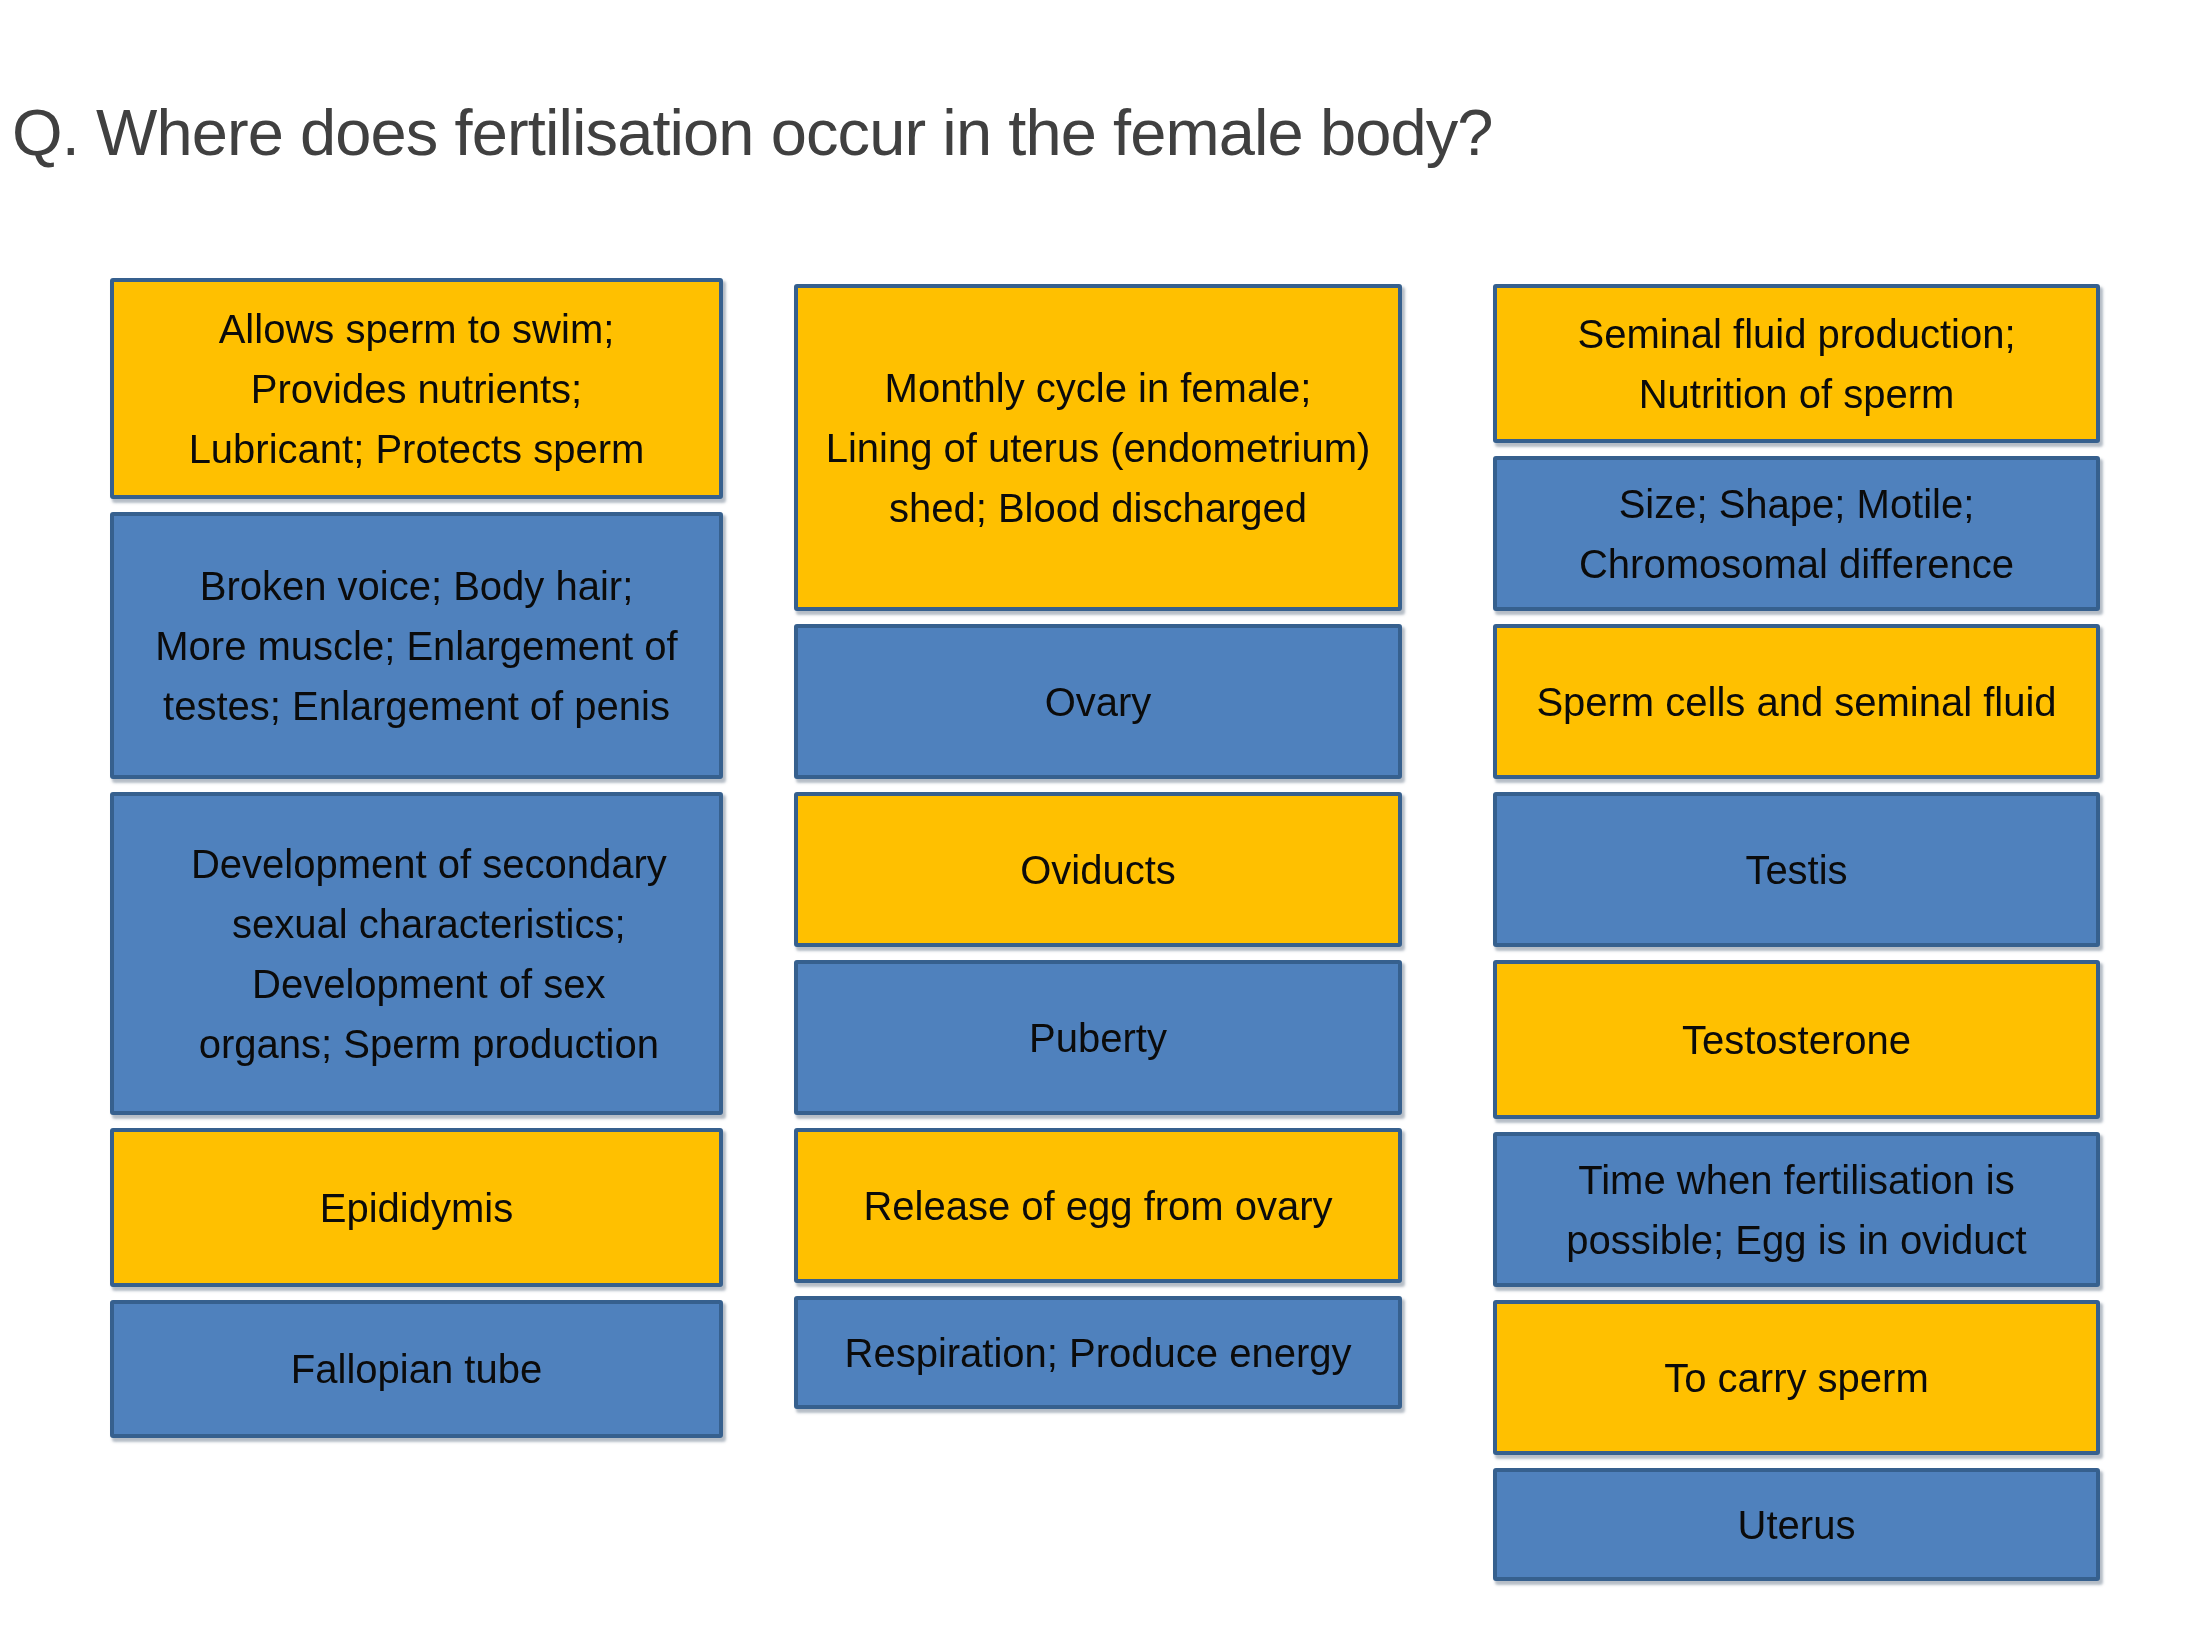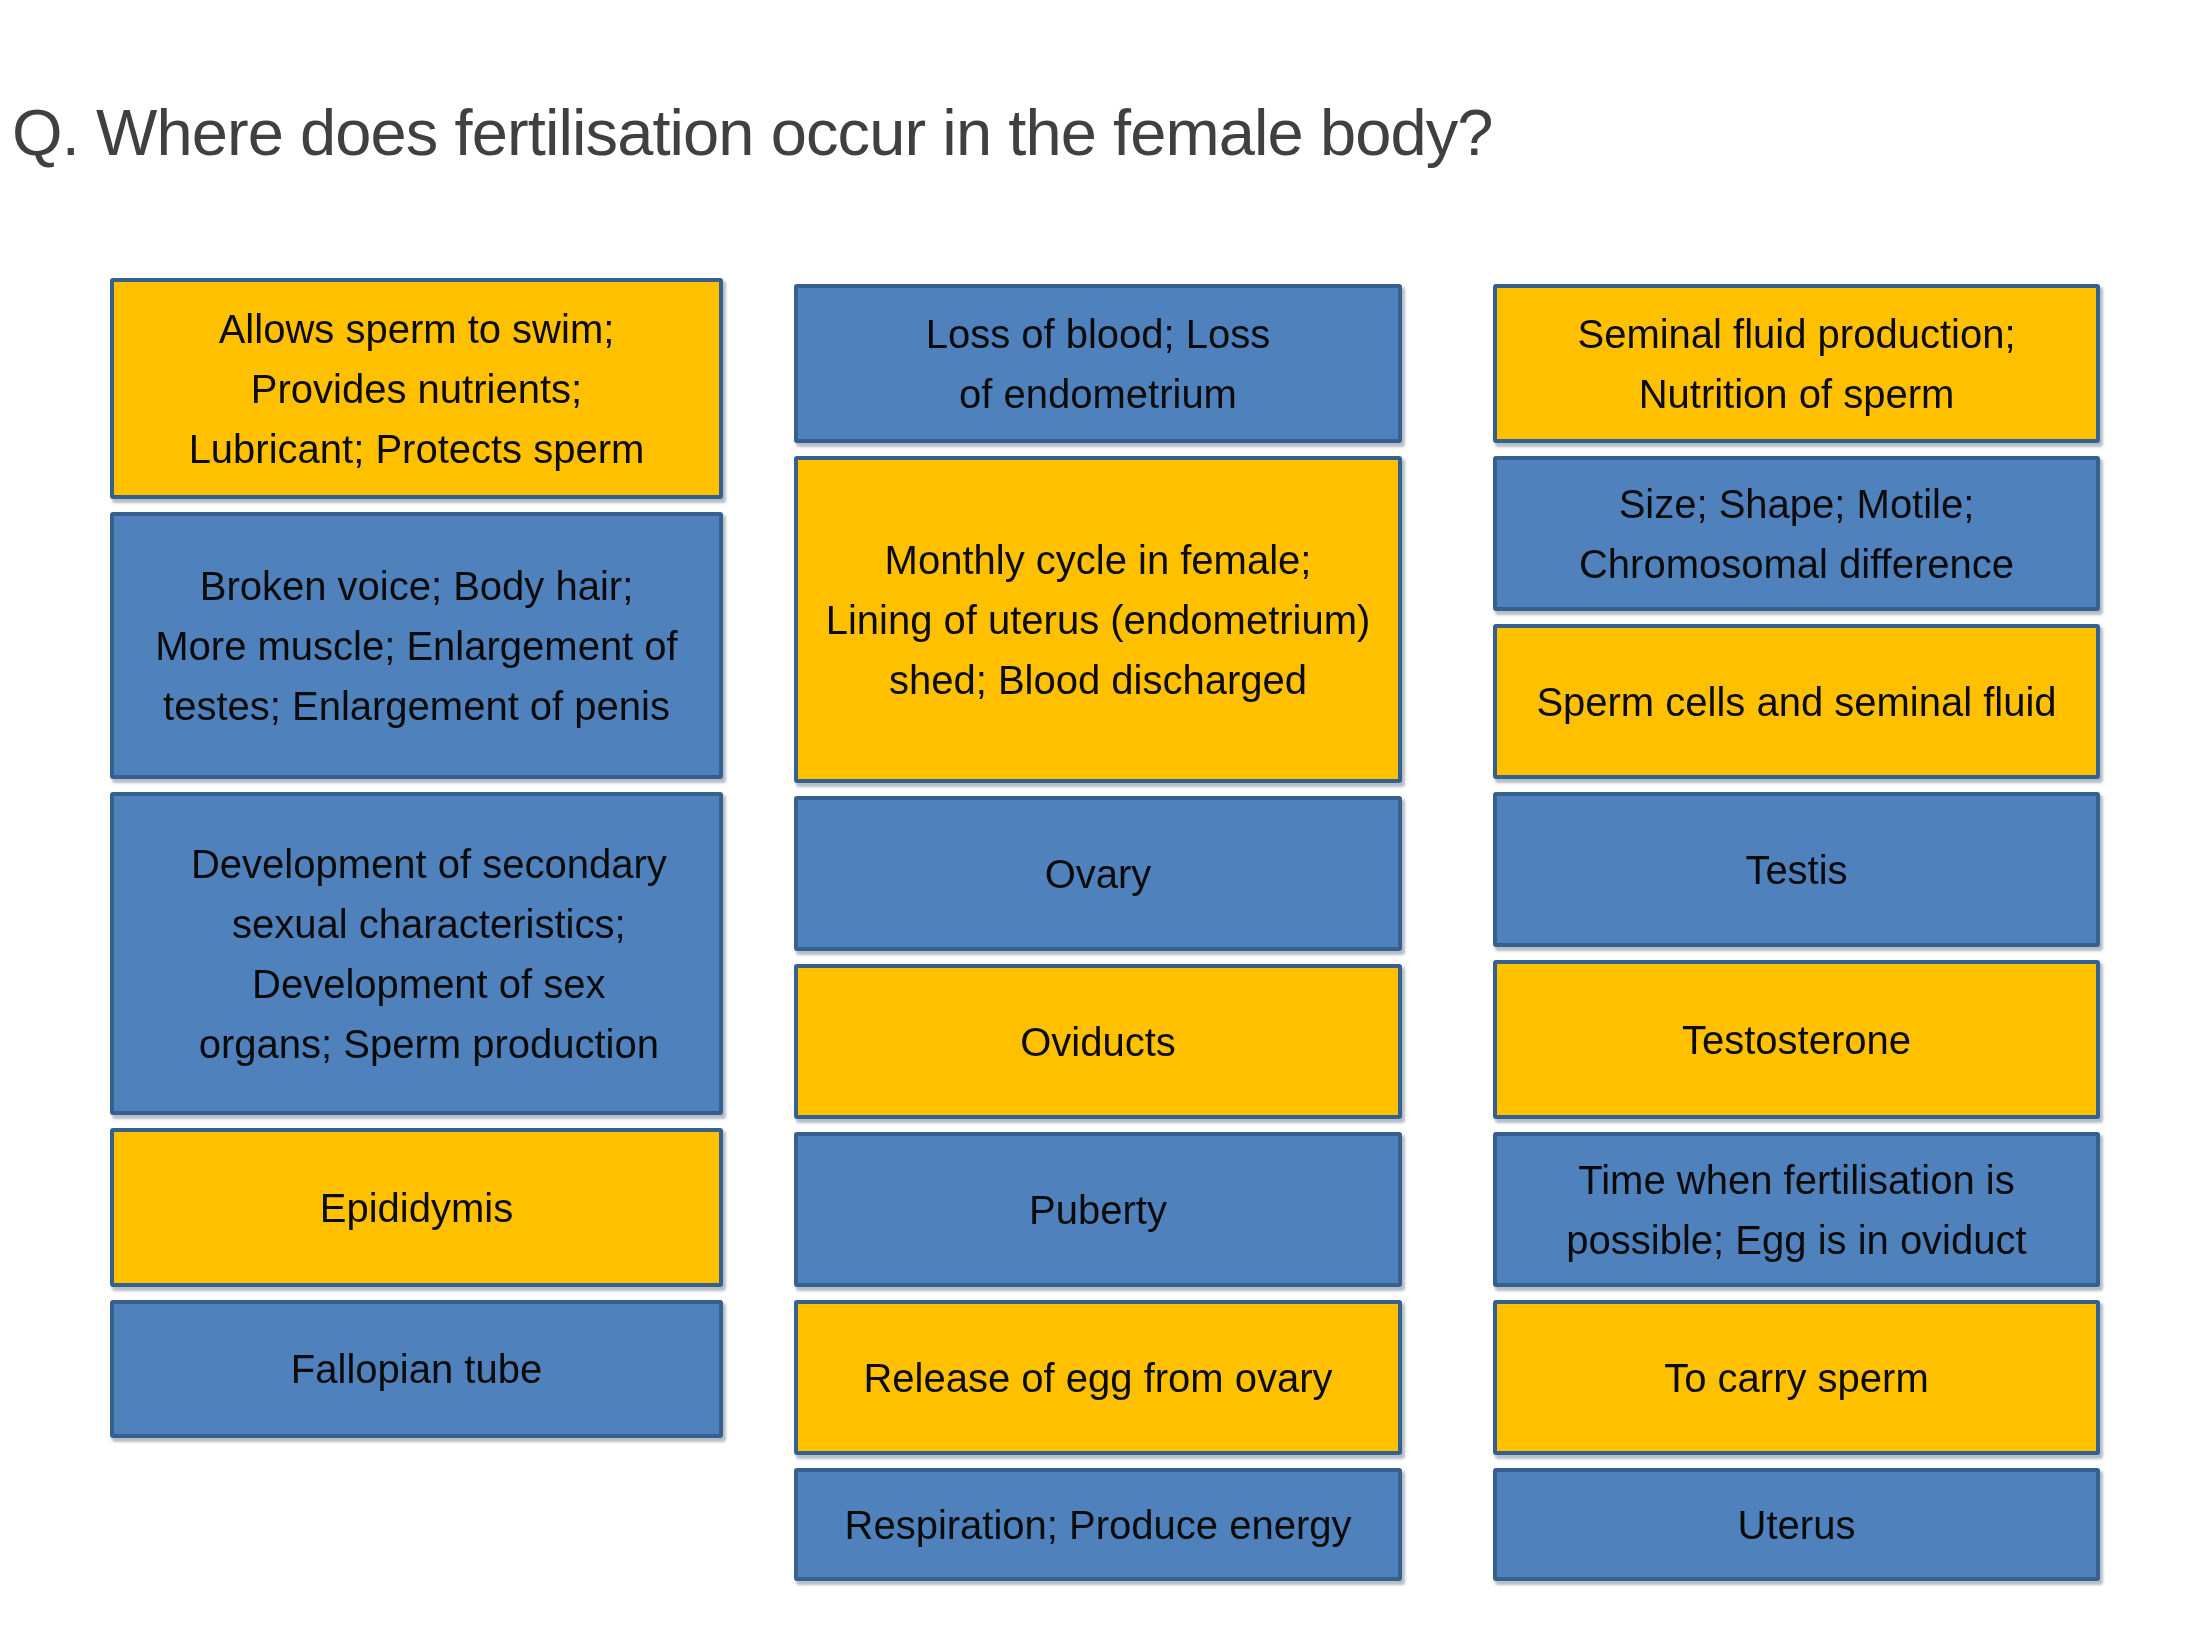--- a/index.html
+++ b/index.html
@@ -70,21 +70,20 @@
 
   <div class="col col-1">
     <div class="box h257 yellow">Allows sperm to swim; Provides nutrients; Lubricant; Protects sperm</div>
     <div class="box h310 blue">Broken voice; Body hair; More muscle; Enlargement of testes; Enlargement of penis</div>
     <div class="box h375 blue">Development of secondary sexual characteristics; Development of sex organs; Sperm production</div>
     <div class="box h185 yellow">Epididymis</div>
     <div class="box h160 blue">Fallopian tube</div>
   </div>
 
   <div class="col col-2">
-    <div class="box h185 blue">Loss of blood; Loss of endometrium</div>
     <div class="box h380 yellow">Monthly cycle in female; Lining of uterus (endometrium) shed; Blood discharged</div>
     <div class="box h180 blue">Ovary</div>
     <div class="box h180 yellow">Oviducts</div>
     <div class="box h180 blue">Puberty</div>
     <div class="box h180 yellow">Release of egg from ovary</div>
     <div class="box h163 blue">Respiration; Produce energy</div>
   </div>
 
   <div class="col col-3">
     <div class="box h185 yellow">Seminal fluid production; Nutrition of sperm</div>

